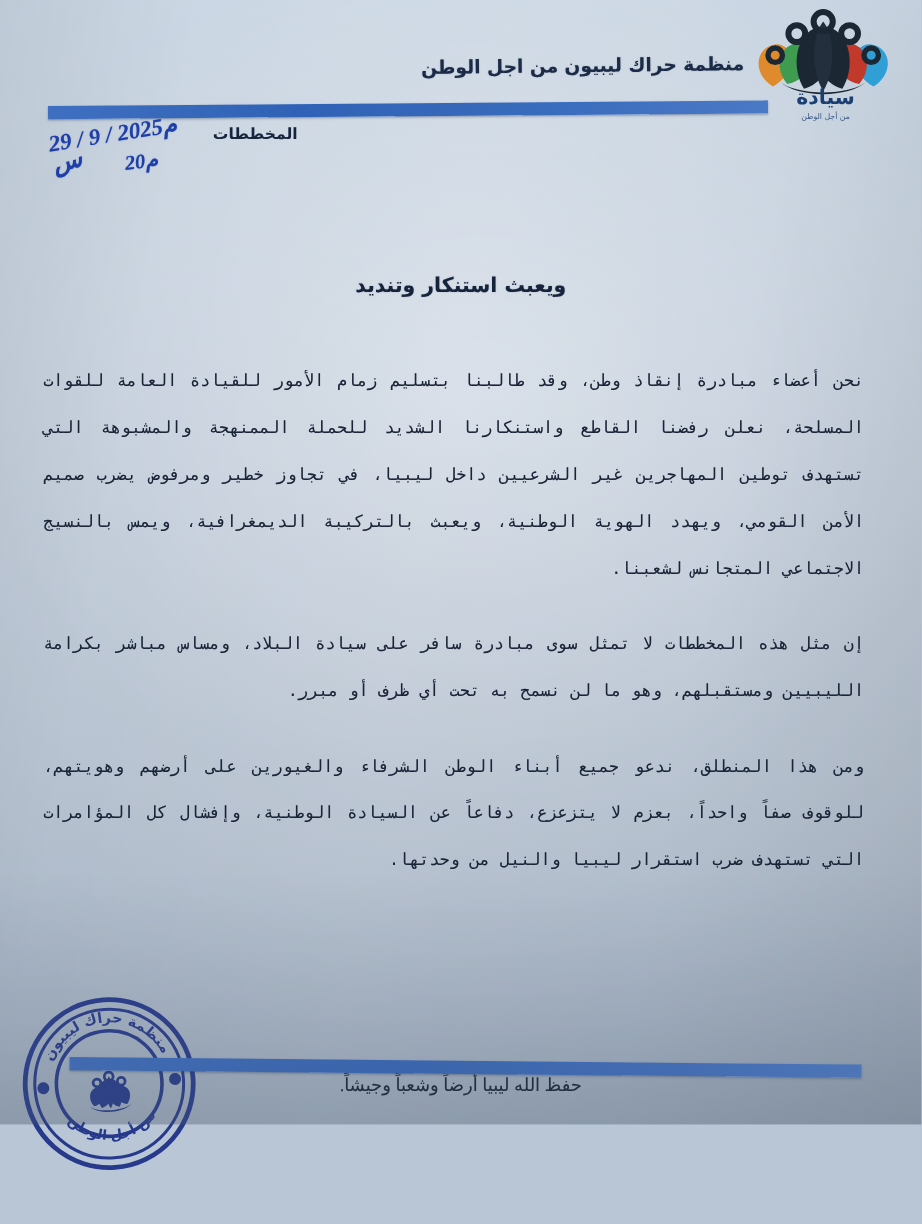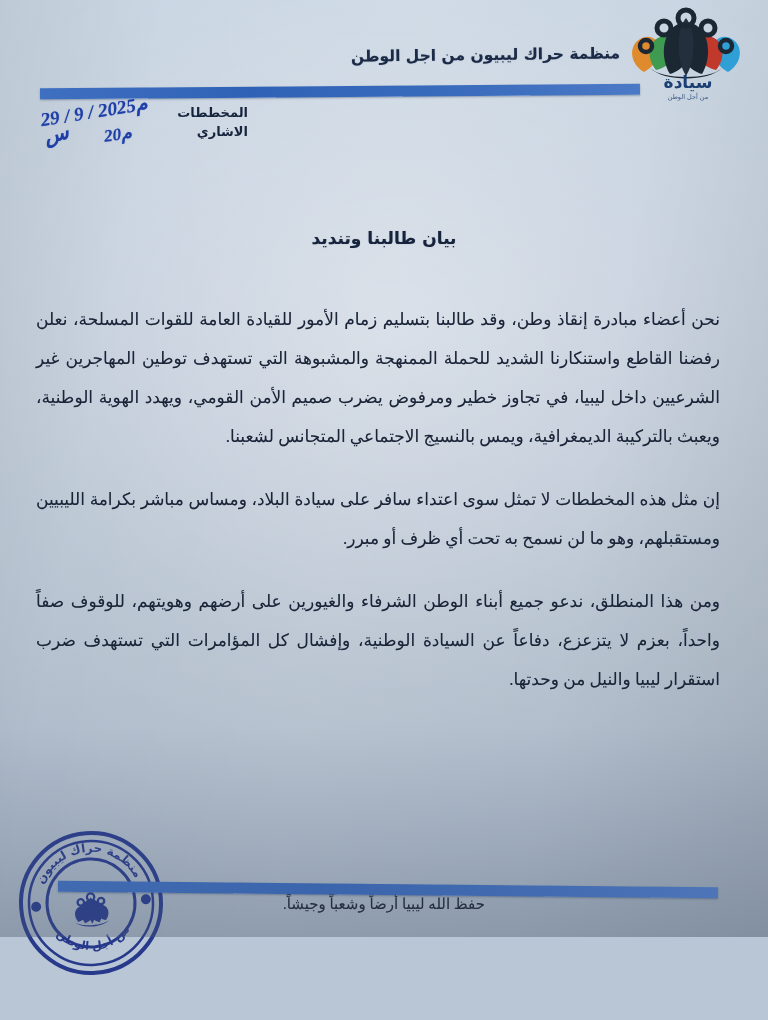--- a/index.html
+++ b/index.html
@@ -77,22 +77,22 @@
   
   .title{
     position:absolute;top:228px;left:0;right:0;text-align:center;
     font-family:"DejaVu Sans", sans-serif;font-weight:bold;font-size:17px;color:#16233c;
     letter-spacing:.3px;
     text-shadow:0 0 1px rgba(35,50,80,.4);
   }
   .body{
     position:absolute;top:300px;right:48px;left:36px;
     color:#1a2437;
-    font-family:Liberation Serif, serif;
-    font-size:17px;
+    font-family:Liberation Mono, monospace;
+    font-size:14px;
     line-height:39px;
     text-align:justify;
     text-justify:inter-word;
     direction:rtl;
     text-shadow:0 0 .5px rgba(40,55,85,.35);
   }
   .body p{margin:0 0 24px 0;}
   .body p:last-child{margin-bottom:0;}
   .closing{
     position:absolute;top:895px;left:0;right:0;text-align:center;
@@ -151,31 +151,30 @@
     </div>
 
     <div class="logo-word">سيادة</div>
     <div class="logo-tag">من أجل الوطن</div>
 
     <div class="rule-top"></div>
   </div>
 
   <div class="datebox">
     <div class="date-row">المخططات</div>
-    <div class="date-row">الاشاري</div>
   </div>
   <div class="hand hand-date">29 / 9 / 2025م</div>
   <div class="hand hand-ref">20م</div>
   <div class="hand hand-sq">س</div>
 
-  <div class="title">بيان طالبنا وتنديد</div>
+  <div class="title">ويعبث استنكار وتنديد</div>
 
   <div class="body">
     <p>نحن أعضاء مبادرة إنقاذ وطن، وقد طالبنا بتسليم زمام الأمور للقيادة العامة للقوات المسلحة، نعلن رفضنا القاطع واستنكارنا الشديد للحملة الممنهجة والمشبوهة التي تستهدف توطين المهاجرين غير الشرعيين داخل ليبيا، في تجاوز خطير ومرفوض يضرب صميم الأمن القومي، ويهدد الهوية الوطنية، ويعبث بالتركيبة الديمغرافية، ويمس بالنسيج الاجتماعي المتجانس لشعبنا.</p>
-    <p>إن مثل هذه المخططات لا تمثل سوى اعتداء سافر على سيادة البلاد، ومساس مباشر بكرامة الليبيين ومستقبلهم، وهو ما لن نسمح به تحت أي ظرف أو مبرر.</p>
+    <p>إن مثل هذه المخططات لا تمثل سوى مبادرة سافر على سيادة البلاد، ومساس مباشر بكرامة الليبيين ومستقبلهم، وهو ما لن نسمح به تحت أي ظرف أو مبرر.</p>
     <p>ومن هذا المنطلق، ندعو جميع أبناء الوطن الشرفاء والغيورين على أرضهم وهويتهم، للوقوف صفاً واحداً، بعزم لا يتزعزع، دفاعاً عن السيادة الوطنية، وإفشال كل المؤامرات التي تستهدف ضرب استقرار ليبيا والنيل من وحدتها.</p>
   </div>
 
   <div class="closing">حفظ الله ليبيا أرضاً وشعباً وجيشاً.</div>
 
   <div class="stamp">
     <svg width="150" height="150" viewBox="0 0 150 150" aria-hidden="true">
       <defs>
         <path id="arcTop" d="M 24 75 A 51 51 0 0 1 126 75"></path>
         <path id="arcBot" d="M 28 75 A 47 47 0 0 0 122 75"></path>

